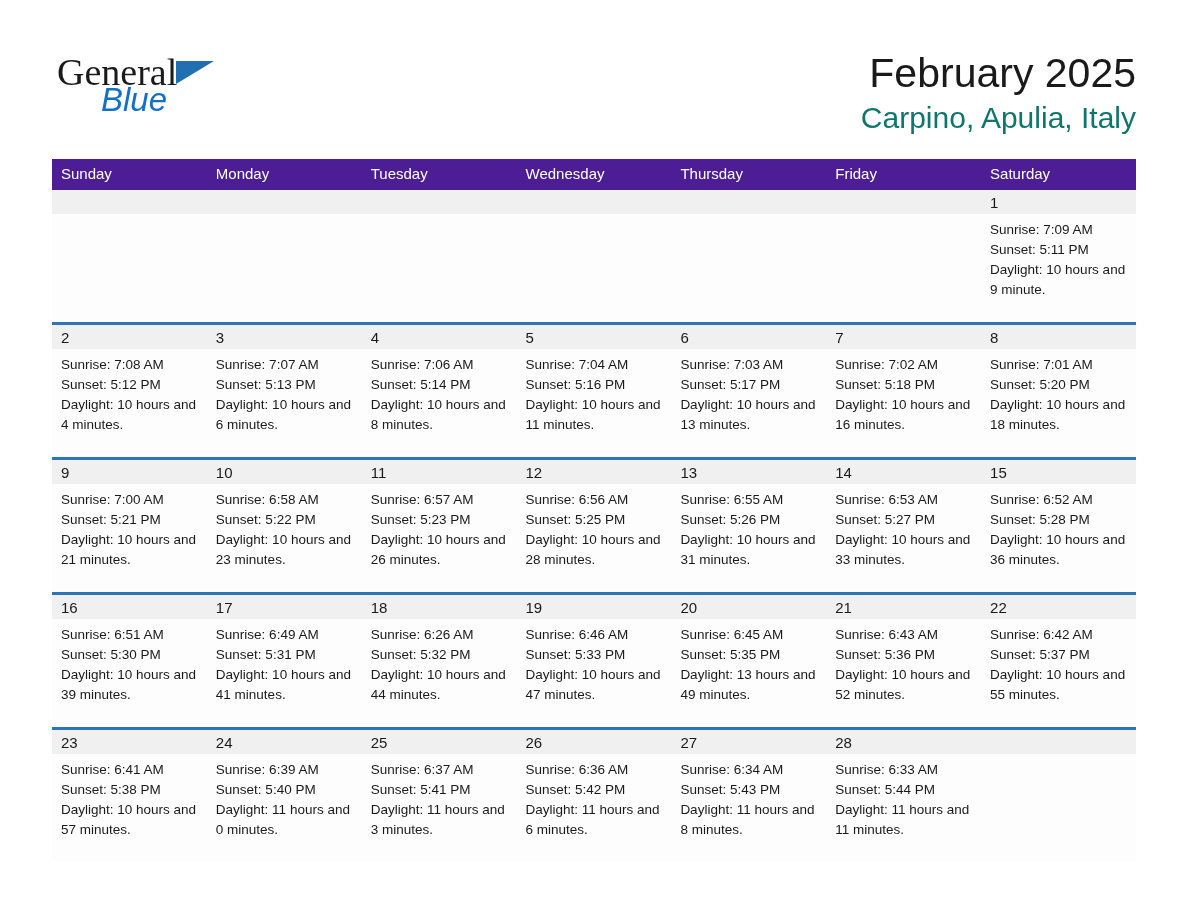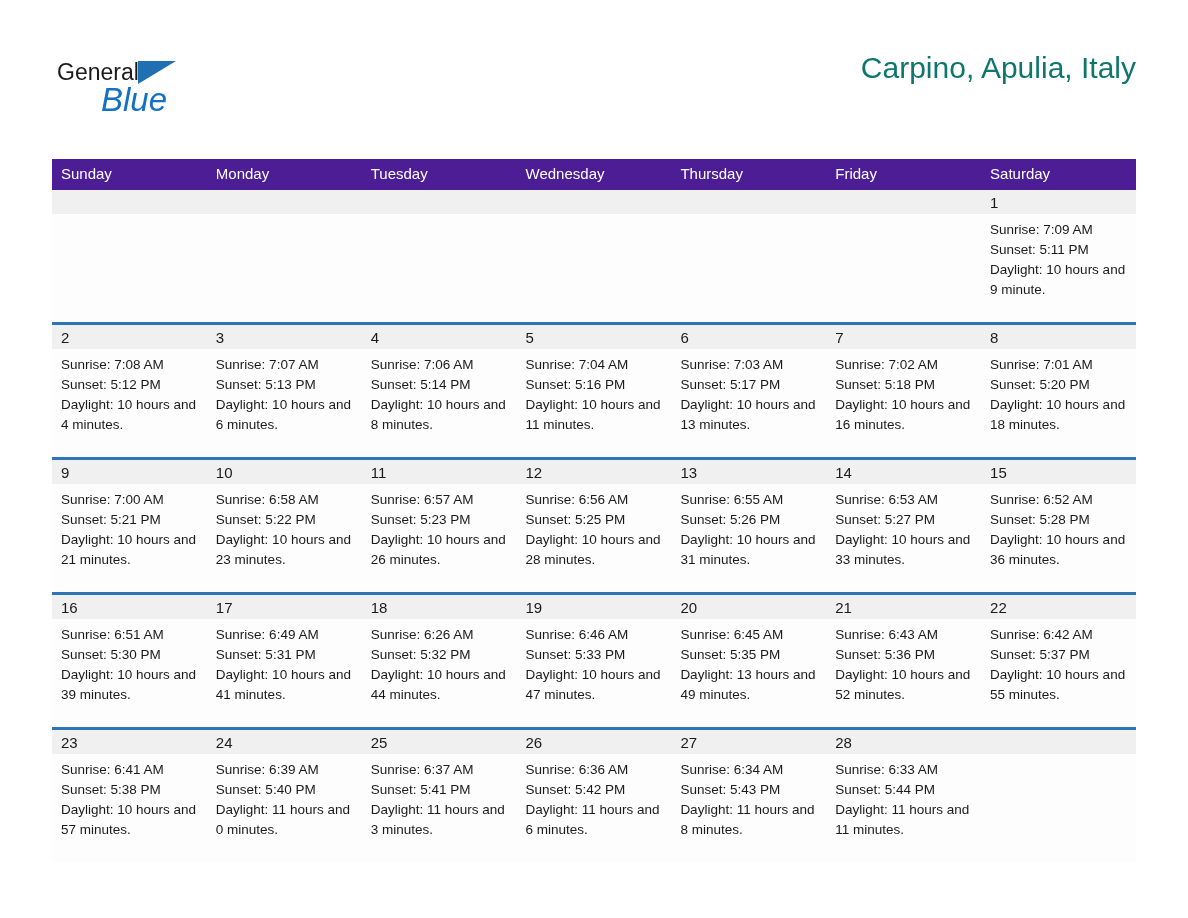--- a/index.html
+++ b/index.html
@@ -31,25 +31,25 @@
   }
   .brand {
     position: absolute;
     left: 5px;
     top: 7px;
     width: 300px;
     height: 80px;
   }
   .brand-line1 {
     position: relative;
-    font-size: 23px;
+    font-size: 38px;
     line-height: 34px;
     letter-spacing: 0px;
     color: #1a1a1a;
-    font-family: Liberation Sans, sans-serif;
+    font-family: Liberation Serif, serif;
     white-space: nowrap;
   }
   .brand-general {
     display: inline-block;
     vertical-align: top;
   }
   .brand-triangle {
     display: inline-block;
     vertical-align: top;
     width: 0;
@@ -157,20 +157,21 @@
   <div class="header">
 
     <div class="brand">
       <div class="brand-line1">
         <span class="brand-general">General</span><span class="brand-triangle"></span>
       </div>
       <div class="brand-line2">Blue</div>
     </div>
 
     <div class="title-block">
+      <div class="title-month">February 2025</div>
       <div class="title-location">Carpino, Apulia, Italy</div>
     </div>
 
   </div>
 
   <table class="calendar">
     <thead>
       <tr>
         <th>Sunday</th>
         <th>Monday</th>

